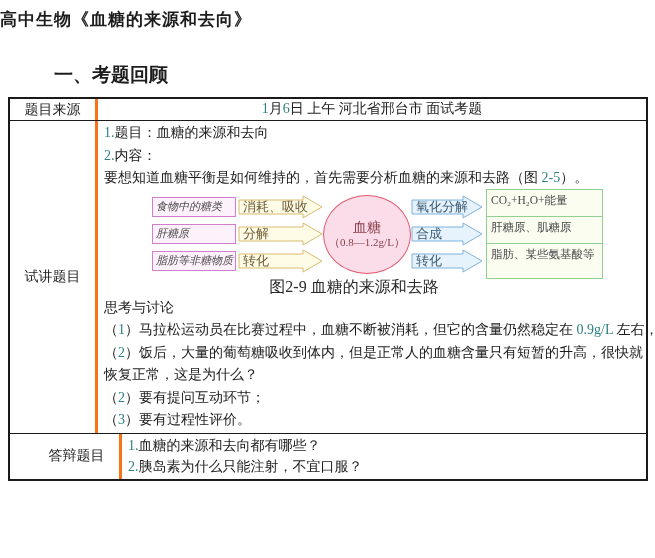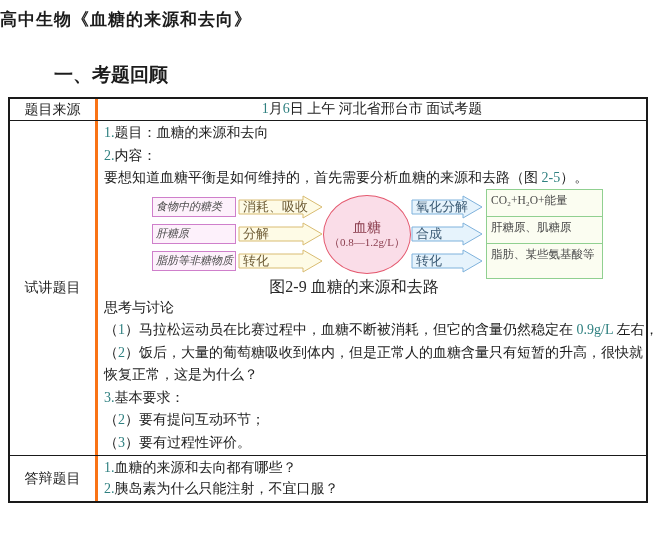--- a/index.html
+++ b/index.html
@@ -25,21 +25,21 @@
   .trow:last-child{border-bottom:none;}
   .label-cell{flex:0 0 88px;border-right:3px solid #f97316;display:flex;align-items:center;justify-content:center;font-size:14px;}
   .content-cell{flex:1;padding:1px 6px;font-size:14px;min-width:0;}
   .tline{line-height:22.5px;white-space:nowrap;}
   .num{color:var(--num);}
 
   .row-source{height:22px;}
   .row-source .content-cell{padding:0 6px;}
   .row-source .tline{line-height:20px;text-align:center;}
 
-  .row-defense{height:45px;}
+  .row-defense{height:45px;padding-left:24px;}
   .row-defense .tline{line-height:21px;}
 
   
   .flow-figure{position:relative;width:451px;margin:4px 0 0 48px;}
   .fig-row{display:flex;align-items:center;height:27px;position:relative;z-index:1;}
   .src-box{width:84px;height:20px;border:1px solid var(--src-box-b);background:var(--src-box-f);
     font-size:11px;color:#4a4a4a;padding:1px 3px;line-height:14px;white-space:nowrap;font-style:italic;}
   .dst-box{width:117px;height:36px;border:1px solid var(--dst-box-b);background:var(--dst-box-f);
     font-size:11.5px;color:#4a4a4a;padding:3px 4px;line-height:14px;margin-left:3px;white-space:nowrap;}
   .arrow{position:relative;height:24px;}
@@ -143,21 +143,20 @@
         </div>
       </div>
 
       <div class="fig-caption">图2-9 血糖的来源和去路</div>
 
       <div>
           <div class="tline">思考与讨论</div>
           <div class="tline">（<span class="num">1</span>）马拉松运动员在比赛过程中，血糖不断被消耗，但它的含量仍然稳定在 <span class="num">0.9g/L</span> 左右，</div>
           <div class="tline">（<span class="num">2</span>）饭后，大量的葡萄糖吸收到体内，但是正常人的血糖含量只有短暂的升高，很快就</div>
           <div class="tline">恢复正常，这是为什么？</div>
-          <div class="tline"><span class="num">3.</span>基本要求：</div>
           <div class="tline">（<span class="num">2</span>）要有提问互动环节；</div>
           <div class="tline">（<span class="num">3</span>）要有过程性评价。</div>
         </div>
     </div>
   </div>
 
   <div class="trow row-defense">
     <div class="label-cell">答辩题目</div>
     <div class="content-cell">
         <div class="tline"><span class="num">1.</span>血糖的来源和去向都有哪些？</div>

